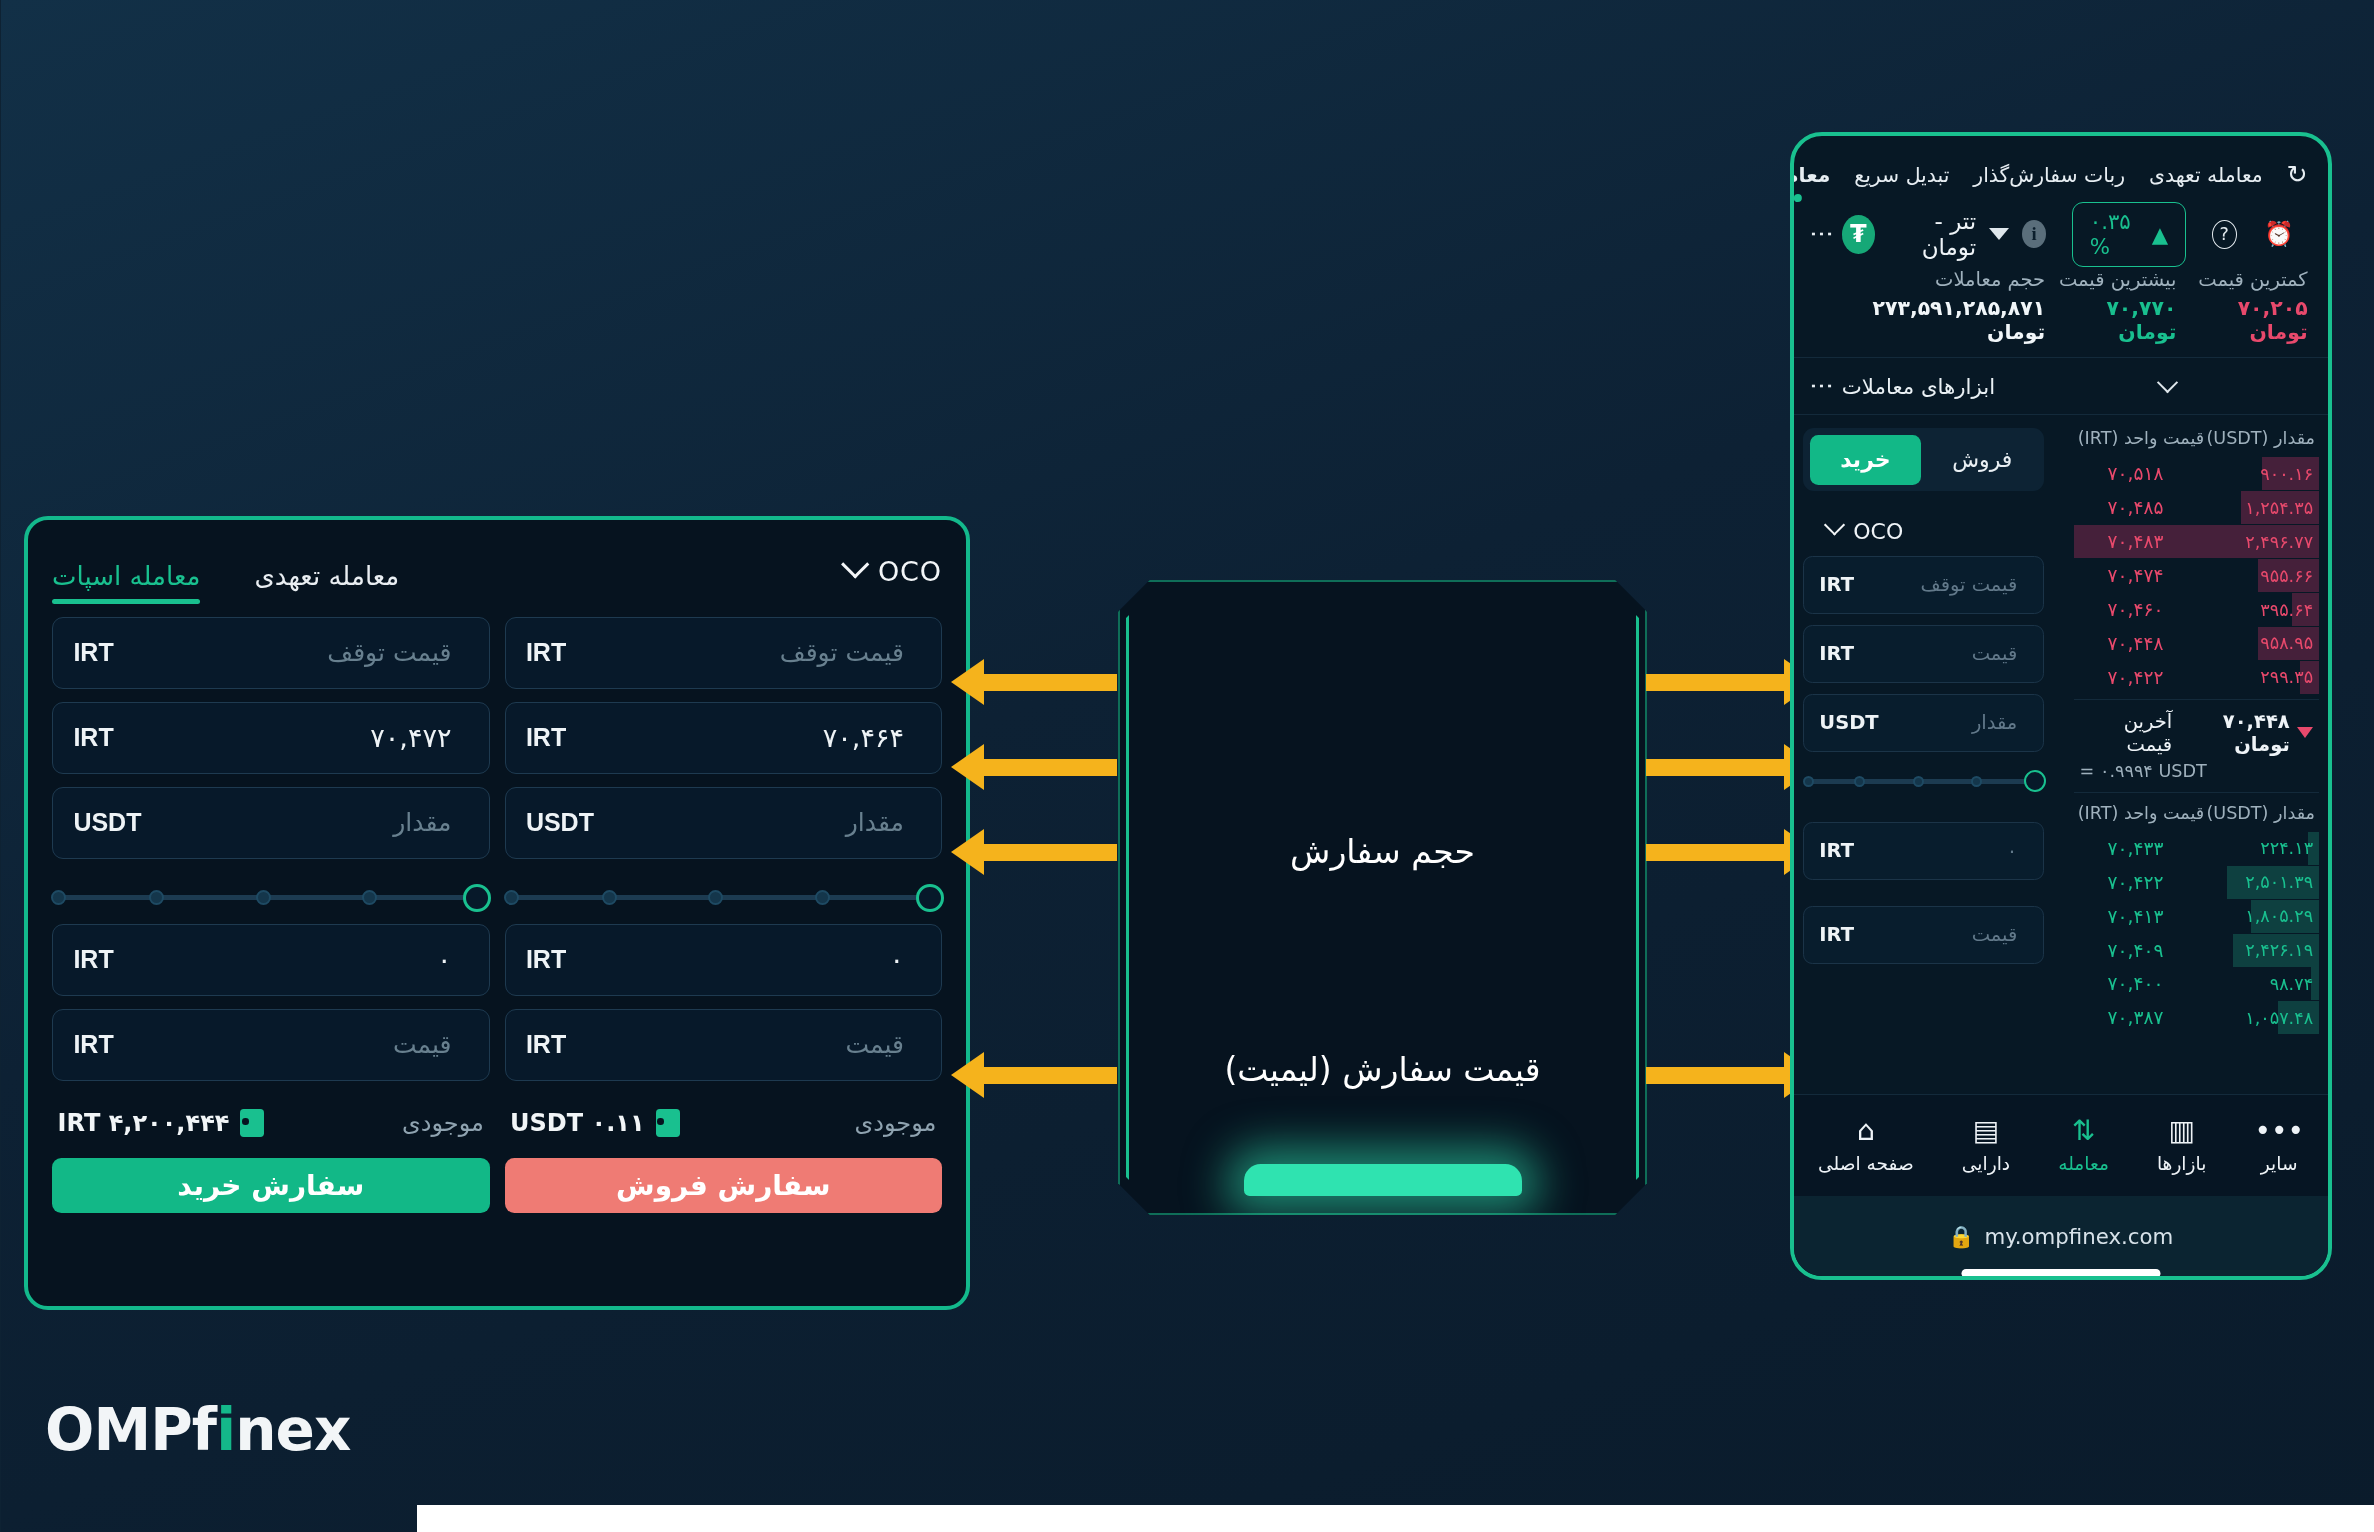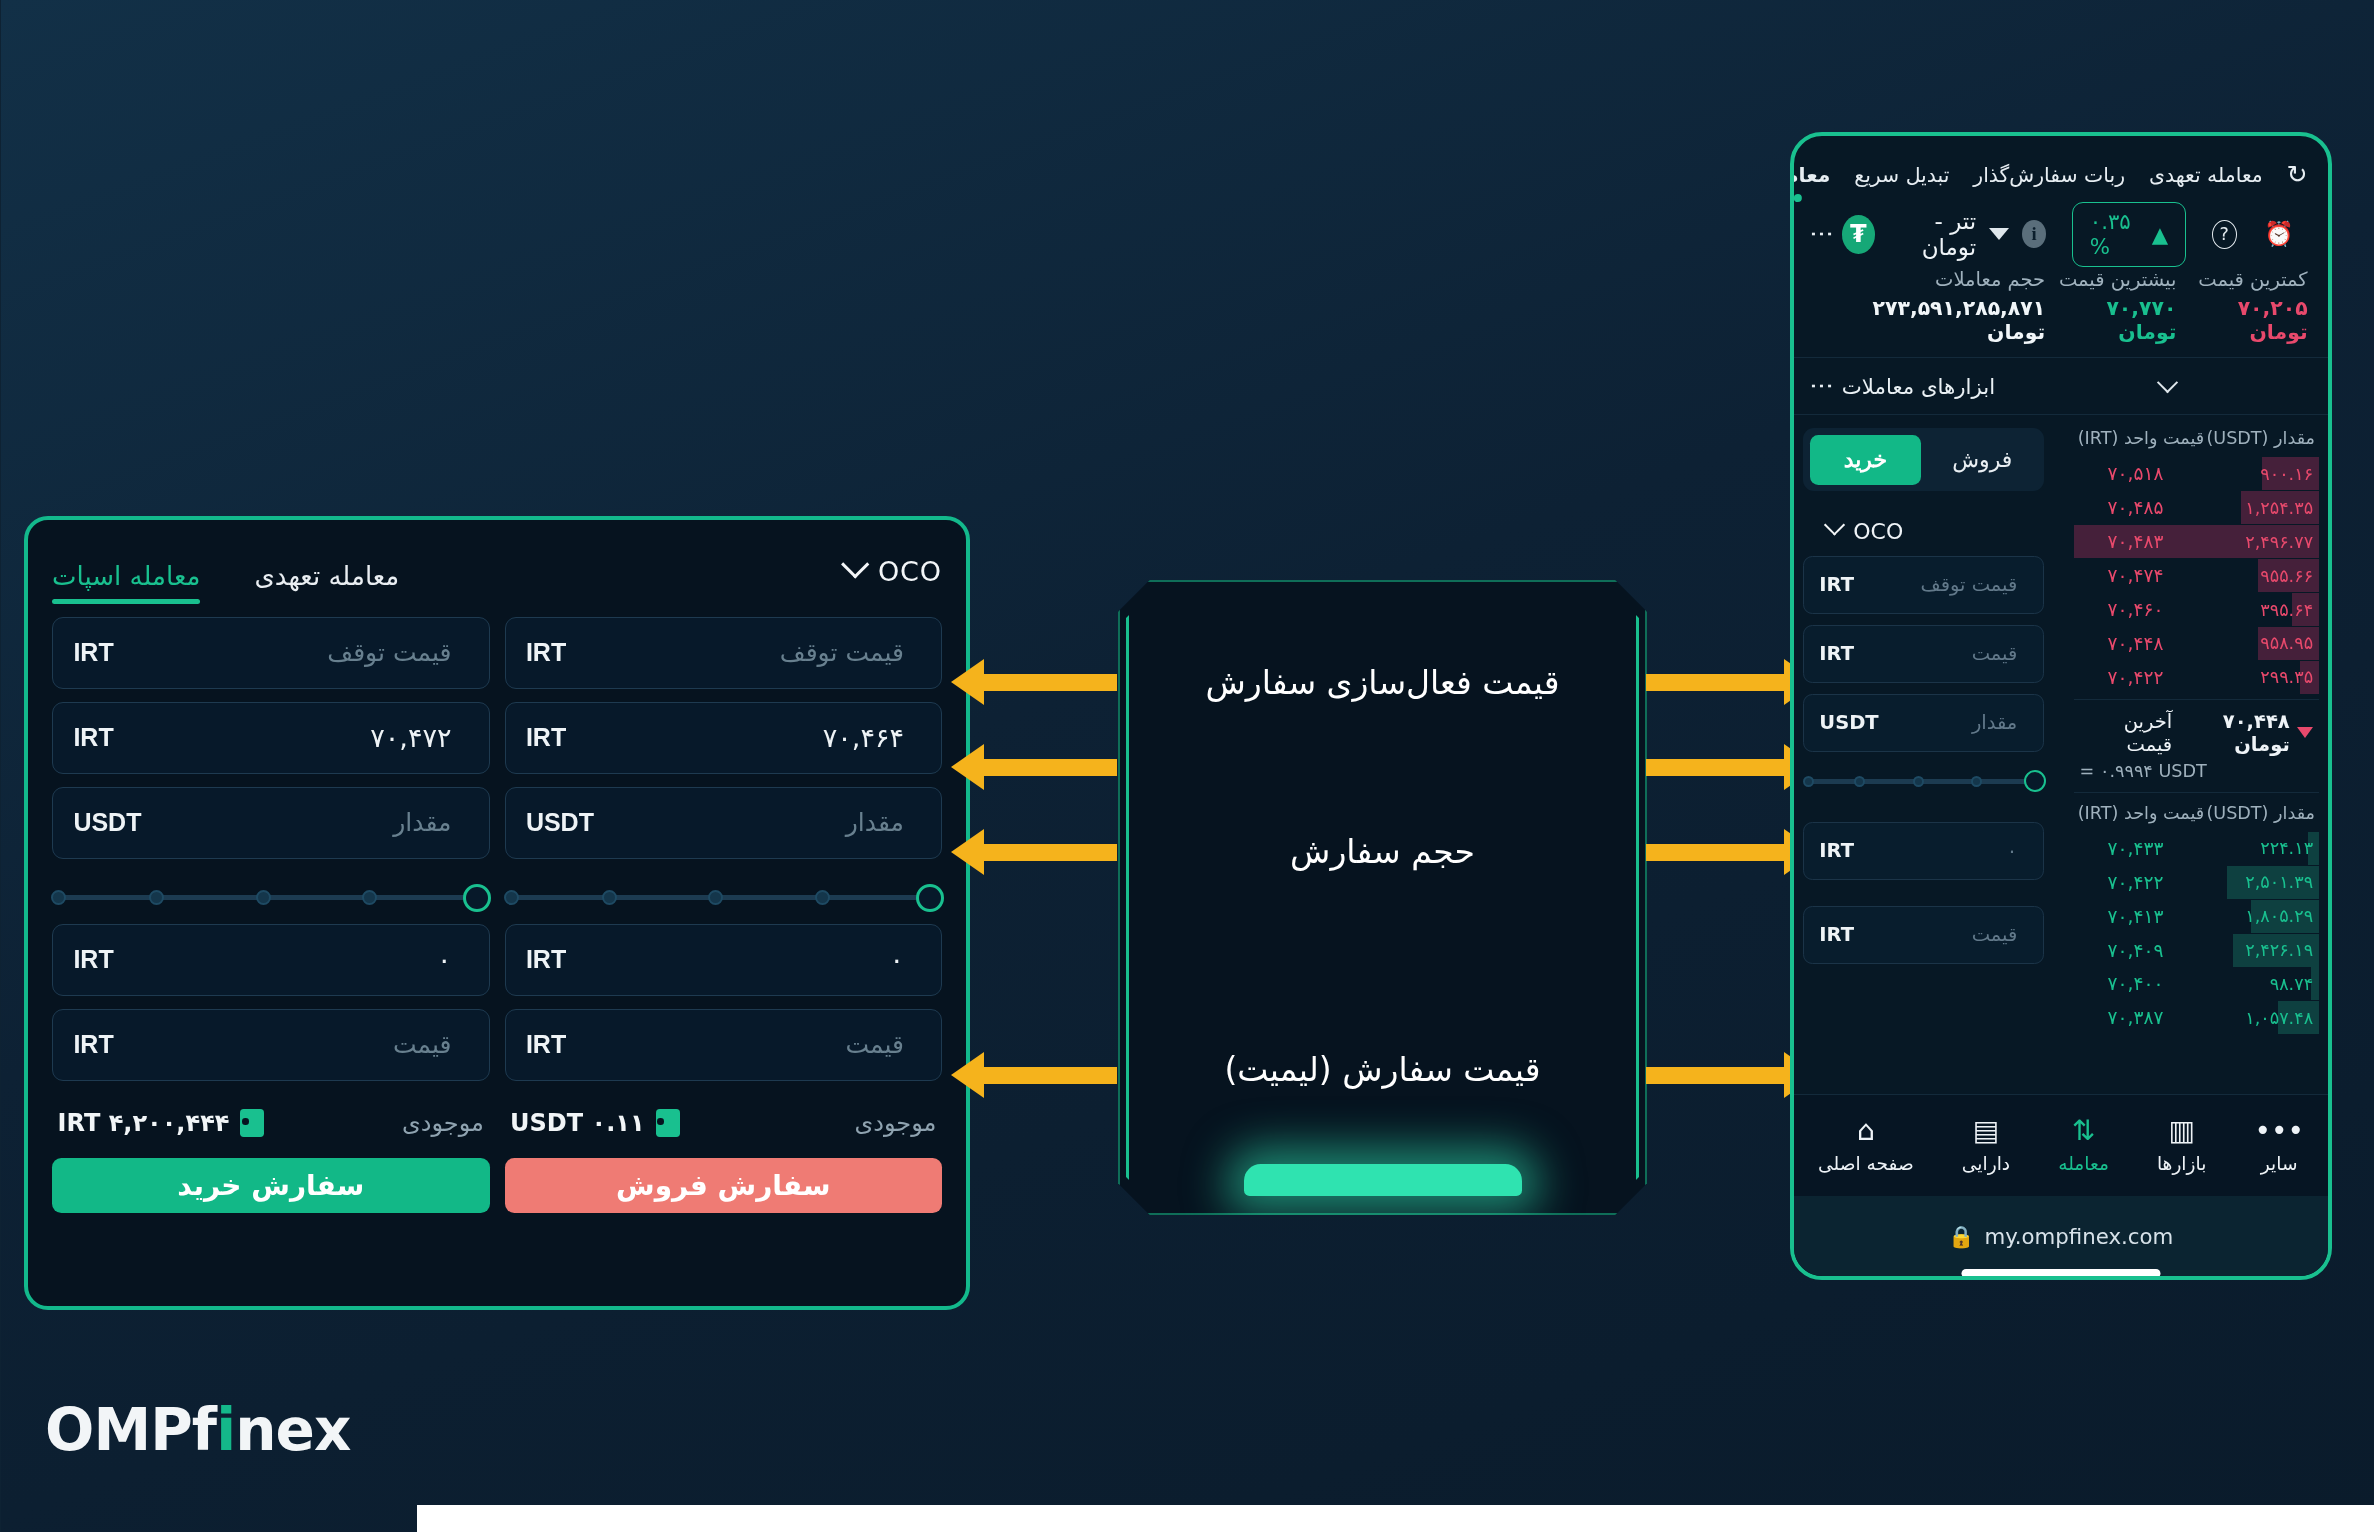--- a/index.html
+++ b/index.html
@@ -126,21 +126,21 @@
   .stat .v  { font-size:20.4px; font-weight:bold;}
   .v-white{color:#f1f6f9;} .v-green{color:#19c08f;} .v-red{color:#e8496c;margin-top:12px;}
   .ph-tools{ display:flex; align-items:center; gap:13px; padding:13px 20.4px; height:58px;
              border-top:0.9px solid #132a3b; border-bottom:0.9px solid #132a3b;}
   .ph-tools .t-lbl{ color:#eaf1f5; font-size:21.3px; margin-right:5.6px;}
   .chev-sm{ margin-right:auto; width:15px;height:15px;border-right:2.8px solid #dfe7ec;border-bottom:2.8px solid #dfe7ec;transform:rotate(45deg) translate(-2.8px,-2.8px);}
   .ph-body{ display:flex; height:649px;}
   .ph-form{ width:269px; padding:13px 16.7px 0 9.3px;}
   .bs-toggle{ background:#0d2334; border-radius:11px; padding:6.5px; display:flex; gap:5.6px; margin-bottom:16.7px;}
   .bs-btn{ flex:1; height:50px; border-radius:8.3px; display:flex; align-items:center; justify-content:center;
-           font-size:22px; color:#e9eff3;font-family:Liberation Serif, serif;}
+           font-size:22px; color:#e9eff3;}
   .bs-btn.active{ background:#12b887; color:#fff; font-weight:bold;}
   .oco-ph{ display:flex; align-items:center; justify-content:flex-start; gap:11px; color:#eef3f7;
            font-size:22px; height:48px; direction:ltr; padding-left:24px;}
   .ph-fld{ height:58px; border:1.9px solid #1b3448; border-radius:9.3px; background:#081d2d;
            display:flex; align-items:center; padding:0 15px; margin-bottom:11px;}
   .ph-fld .unit{ color:#eef3f6; font-size:19.5px; font-weight:bold; direction:ltr;}
   .ph-fld .ph{ flex:1; margin-right:11px; color:#62798a; font-size:19.5px;}
   .ph-slider{ height:37px; display:flex; align-items:center; padding:0 3.7px; margin-bottom:5.6px;}
   .ph-book{ width:269px; padding:9.3px 9.3px 0 13px;}
   .bk-head{ display:flex; justify-content:space-between; color:#9fb1bd; font-size:17.6px; padding:3.7px 3.7px 9.3px 3.7px;}
@@ -269,21 +269,20 @@
       </div>
     </div>
   </div>
 
   <div class="plaque">
     <div class="plaque-inner"></div>
     <div class="plaque-glow"></div>
   </div>
 
   <div class="ann-layer">
-    <div class="ann ann1">قیمت فعال‌سازی سفارش</div>
     <div class="ann ann4">قیمت سفارش (لیمیت)</div>
     <div class="ann ann3">حجم سفارش</div>
   </div>
 
   <div class="arrow left" style="left:983px; top:674px; width:134px;"></div>
   <div class="arrow left" style="left:983px; top:759px; width:134px;"></div>
   <div class="arrow left" style="left:983px; top:844px; width:134px;"></div>
   <div class="arrow left" style="left:983px; top:1067px; width:134px;"></div>
 
   <div class="arrow right" style="left:1646px; top:674px; width:139px;"></div>

